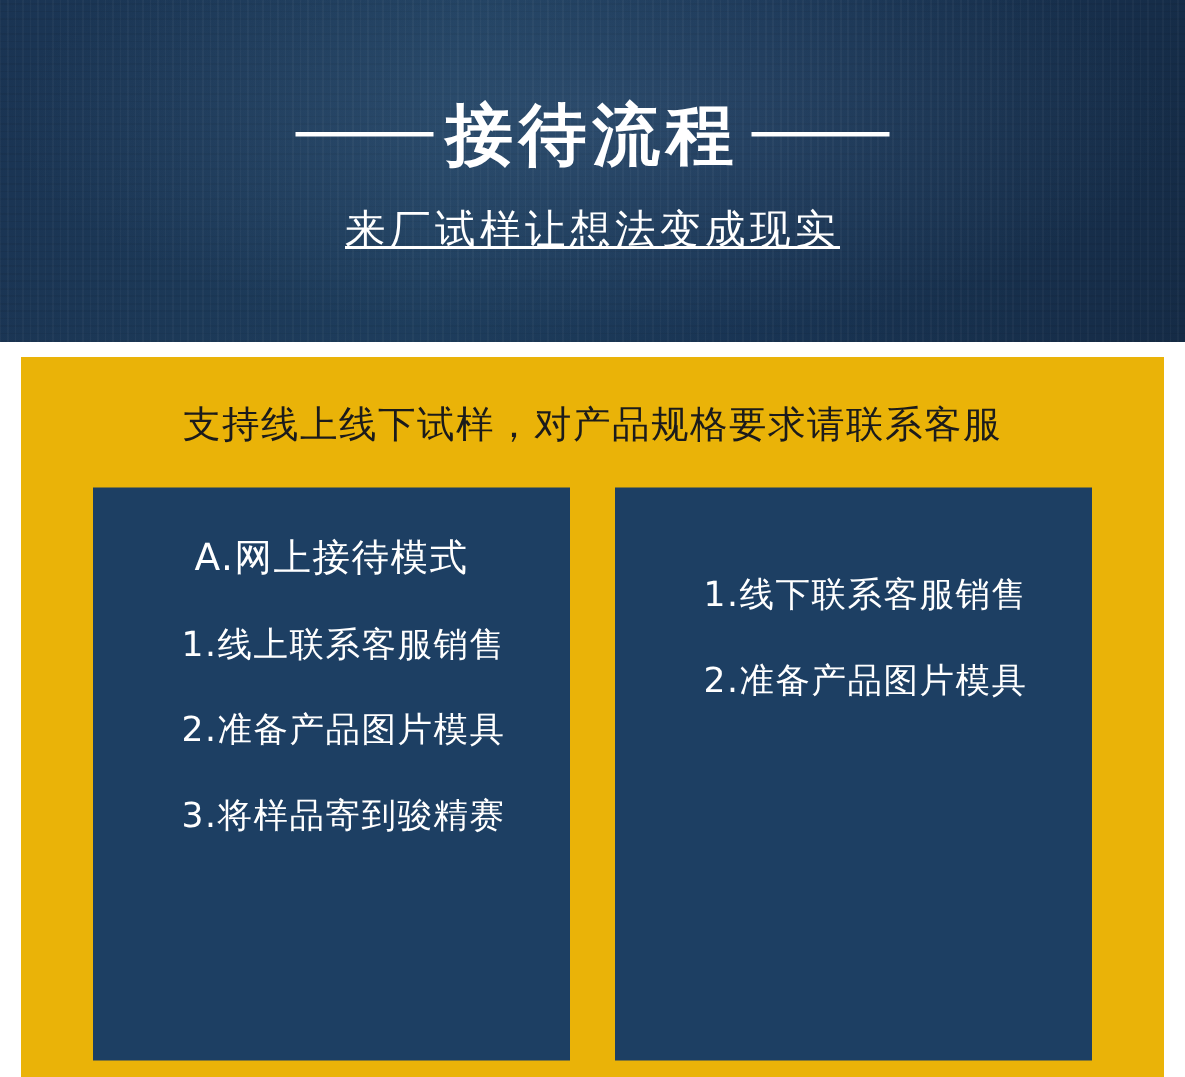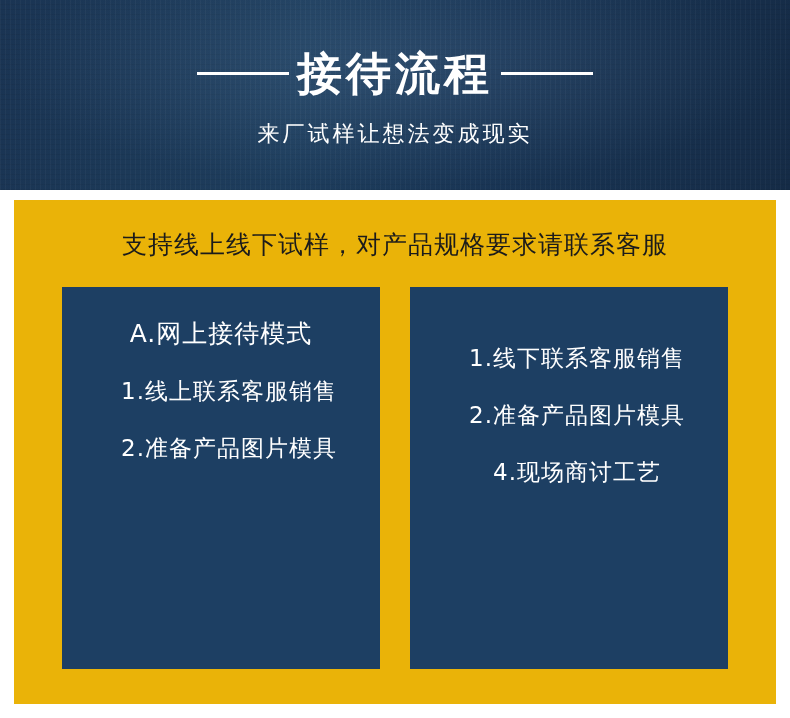--- a/index.html
+++ b/index.html
@@ -18,21 +18,21 @@
     width: 790px;
     height: 718px;
     background: #ffffff;
     box-sizing: border-box;
   }
 
   
   .banner {
     position: relative;
     width: 790px;
-    height: 190px;
+    height: 228px;
     background:
       repeating-linear-gradient(90deg, rgba(255,255,255,0.035) 0px, rgba(255,255,255,0.035) 1px, rgba(0,0,0,0) 1px, rgba(0,0,0,0) 5px),
       repeating-linear-gradient(0deg, rgba(0,0,0,0.05) 0px, rgba(0,0,0,0.05) 1px, rgba(0,0,0,0) 1px, rgba(0,0,0,0) 5px),
       linear-gradient(100deg, #1d3a5c 0%, #214467 38%, #1c3b5e 62%, #17304e 100%);
     overflow: hidden;
   }
   .banner::after {
     content: "";
     position: absolute;
     left: 0; top: 0; right: 0; bottom: 0;
@@ -66,24 +66,25 @@
     color: #ffffff;
     font-size: 45px;
     letter-spacing: 4px;
     font-weight: 700;
     line-height: 1.1;
     white-space: nowrap;
   }
   .banner-sub {
     margin-top: 21px;
     color: #ffffff;
-    font-size: 22px;
+    font-size: 27px;
     letter-spacing: 3px;
     font-weight: 400;
     white-space: nowrap;
+    text-decoration: underline;
   }
 
   
   .body-wrap {
     position: relative;
     width: 790px;
     height: 528px;
     background: #ffffff;
     padding: 10px 14px 14px 14px;
     box-sizing: border-box;
@@ -167,28 +168,28 @@
 
       <div class="panel-note">支持线上线下试样，对产品规格要求请联系客服</div>
 
       <div class="cards">
 
         <div class="card">
           <div class="card-title">A.网上接待模式</div>
           <div class="card-items">
             <div class="card-item">1.线上联系客服销售</div>
             <div class="card-item">2.准备产品图片模具</div>
+            <div class="card-item">3.将样品寄到骏精赛</div>
           </div>
         </div>
 
         <div class="card">
           <div class="card-items">
             <div class="card-item">1.线下联系客服销售</div>
             <div class="card-item">2.准备产品图片模具</div>
-            <div class="card-item">4.现场商讨工艺</div>
           </div>
         </div>
 
       </div>
     </div>
   </div>
 
 </div>
 
 </body></html>

